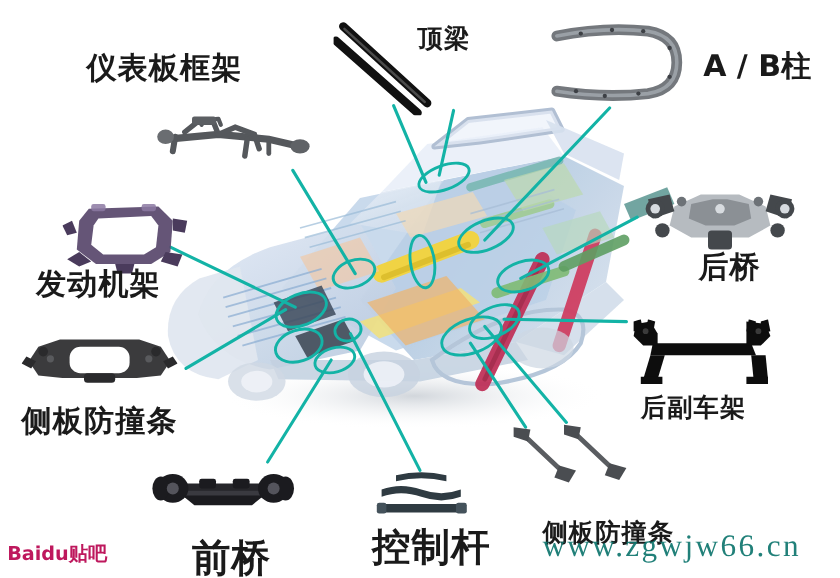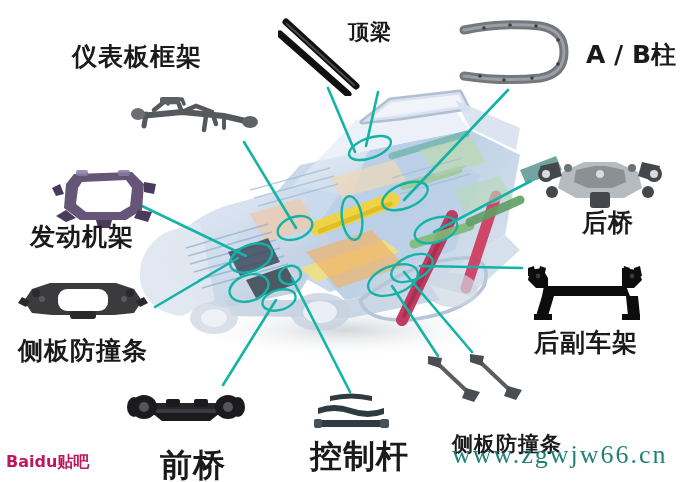--- a/index.html
+++ b/index.html
@@ -14,21 +14,21 @@
     letter-spacing:1px;
     white-space:nowrap;
     line-height:1;
   }
   .lbl-instrument{left:72px;  top:44px;  font-size:25px;}
   .lbl-roof      {left:348px; top:22px;  font-size:21px;}
   .lbl-pillar    {left:586px; top:42px;  font-size:25px; letter-spacing:0px;}
   .lbl-engine    {left:30px;  top:224px; font-size:25px;}
   .lbl-radiator  {left:18px;  top:338px; font-size:25px;}
   .lbl-rearaxle  {left:582px; top:210px; font-size:25px;}
-  .lbl-subframe  {left:534px; top:330px; font-size:25px;}
+  .lbl-subframe  {left:534px; top:330px; font-size:21px;}
   .lbl-frontaxle {left:160px; top:452px; font-size:32px;font-family:Liberation Mono, monospace;}
   .lbl-control   {left:310px; top:440px; font-size:32px;text-align:right;}
   .lbl-sideimp   {left:452px; top:434px; font-size:21px;}
 
   
   #lines{position:absolute;left:0;top:0;width:700px;height:482px;}
 
   
   .part{position:absolute;}
 

